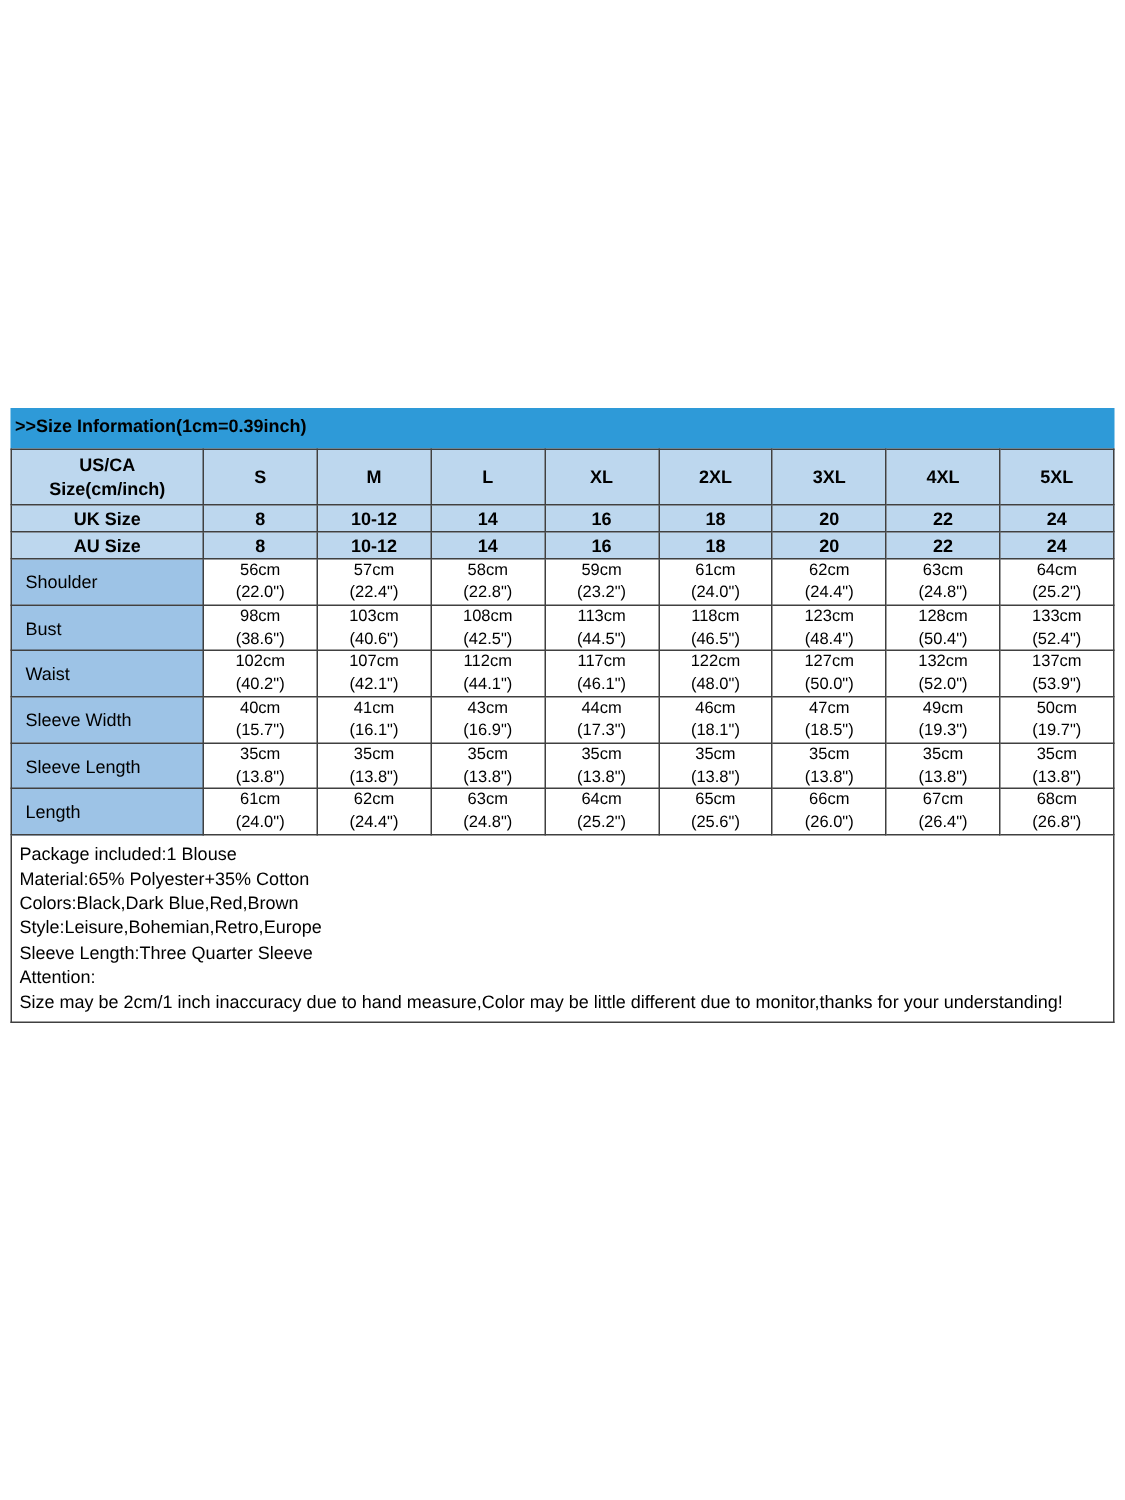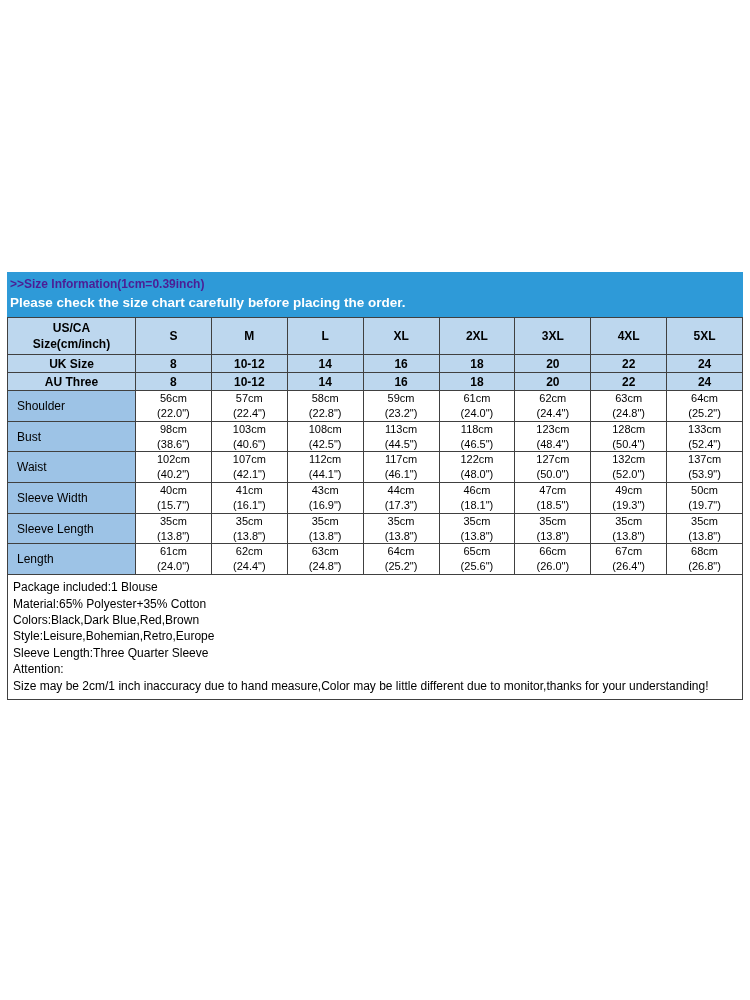--- a/index.html
+++ b/index.html
@@ -7,21 +7,21 @@
   body {
     width: 750px; height: 1000px;
     font-family: "Liberation Sans", sans-serif;
     color: #000;
   }
   .page { position: relative; width: 750px; height: 1000px; background: #fff; overflow: hidden; }
   .content { position: absolute; top: 272px; left: 7px; width: 736px; }
 
   .banner { background: #2e9ad8; padding: 3px 3px 5px 3px; }
   .banner-line1 {
-    font-size: 12px; font-weight: bold; color: #4c1d95;
+    font-size: 12px; font-weight: bold; color: #000000;
     padding: 2px 0 3px 0;
   }
   .banner-line2 {
     font-size: 13.5px; font-weight: bold; color: #ffffff;
     padding: 1px 0 2px 0;
   }
 
   table.size-table { width: 100%; border-collapse: collapse; table-layout: fixed; }
   .size-table th, .size-table td {
     border: 1px solid #404040;
@@ -49,21 +49,20 @@
   .footer-line { white-space: nowrap; overflow: hidden; }
 </style>
 </head>
 <body>
 
 <div class="page">
   <div class="content">
 
     <div class="banner">
       <div class="banner-line1">&gt;&gt;Size Information(1cm=0.39inch)</div>
-      <div class="banner-line2">Please check the size chart carefully before placing the order.</div>
     </div>
 
     <table class="size-table">
       <colgroup>
         <col style="width:128px">
         <col>
           <col>
           <col>
           <col>
           <col>
@@ -88,21 +87,21 @@
             <td>8</td>
             <td>10-12</td>
             <td>14</td>
             <td>16</td>
             <td>18</td>
             <td>20</td>
             <td>22</td>
             <td>24</td>
           </tr>
           <tr class="uk-au-row">
-            <th>AU Three</th>
+            <th>AU Size</th>
             <td>8</td>
             <td>10-12</td>
             <td>14</td>
             <td>16</td>
             <td>18</td>
             <td>20</td>
             <td>22</td>
             <td>24</td>
           </tr>
           <tr>

